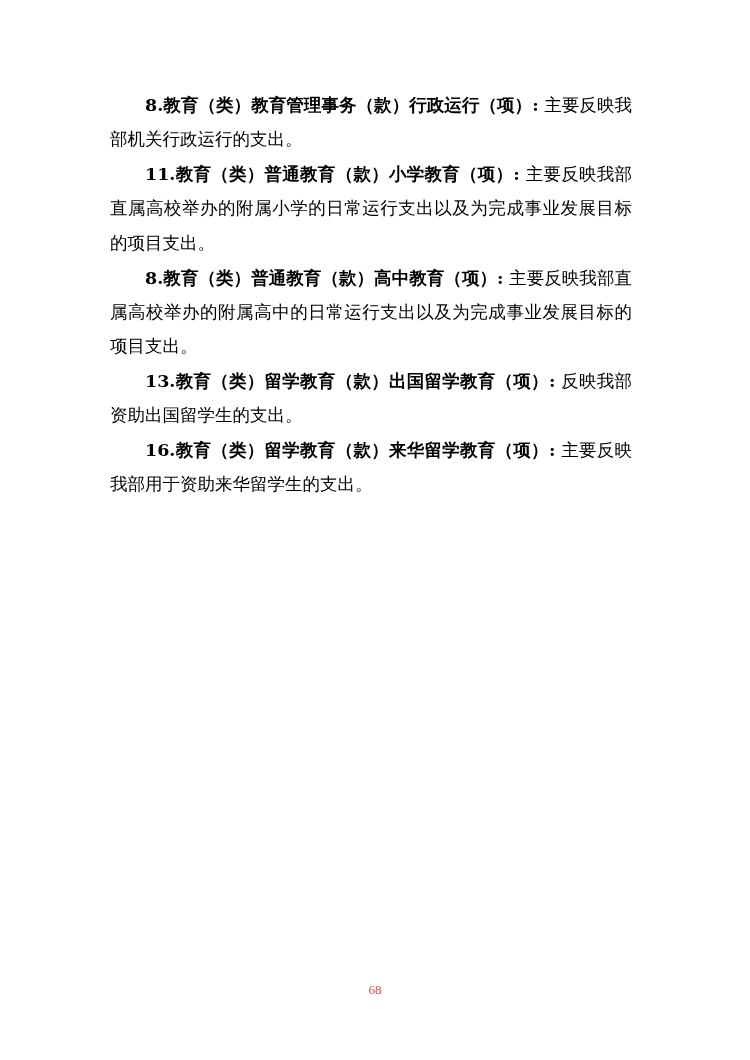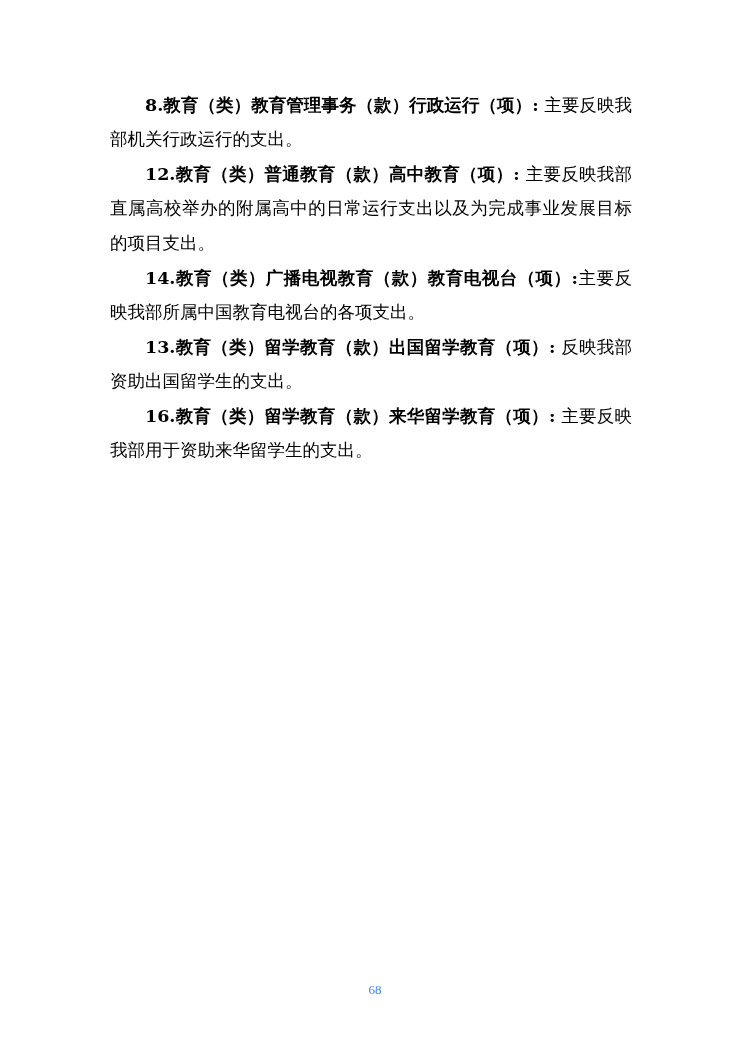--- a/index.html
+++ b/index.html
@@ -39,44 +39,44 @@
     font-weight: normal;
   }
   .page-number {
     position: absolute;
     left: 0;
     right: 0;
     bottom: 62px;
     text-align: center;
     font-size: 13px;
     font-family: "Liberation Serif", serif;
-    color: #3b82f6;
+    color: #ef4444;
   }
 </style>
 </head>
 <body>
 
 <div class="page">
   <div class="doc-body">
 
     <p class="para">
       <span class="lead">8.教育（类）教育管理事务（款）行政运行（项）:</span><span class="rest"> 主要反映我部机关行政运行的支出。</span>
     </p>
 
 
 
+    <p class="para">
+      <span class="lead">11.教育（类）普通教育（款）小学教育（项）:</span><span class="rest"> 主要反映我部直属高校举办的附属小学的日常运行支出以及为完成事业发展目标的项目支出。</span>
+    </p>
 
     <p class="para">
-      <span class="lead">12.教育（类）普通教育（款）高中教育（项）:</span><span class="rest"> 主要反映我部直属高校举办的附属高中的日常运行支出以及为完成事业发展目标的项目支出。</span>
+      <span class="lead">8.教育（类）普通教育（款）高中教育（项）:</span><span class="rest"> 主要反映我部直属高校举办的附属高中的日常运行支出以及为完成事业发展目标的项目支出。</span>
     </p>
 
 
-    <p class="para">
-      <span class="lead">14.教育（类）广播电视教育（款）教育电视台（项）:</span><span class="rest">主要反映我部所属中国教育电视台的各项支出。</span>
-    </p>
 
     <p class="para">
       <span class="lead">13.教育（类）留学教育（款）出国留学教育（项）:</span><span class="rest"> 反映我部资助出国留学生的支出。</span>
     </p>
 
     <p class="para">
       <span class="lead">16.教育（类）留学教育（款）来华留学教育（项）:</span><span class="rest"> 主要反映我部用于资助来华留学生的支出。</span>
     </p>
 
   </div>

